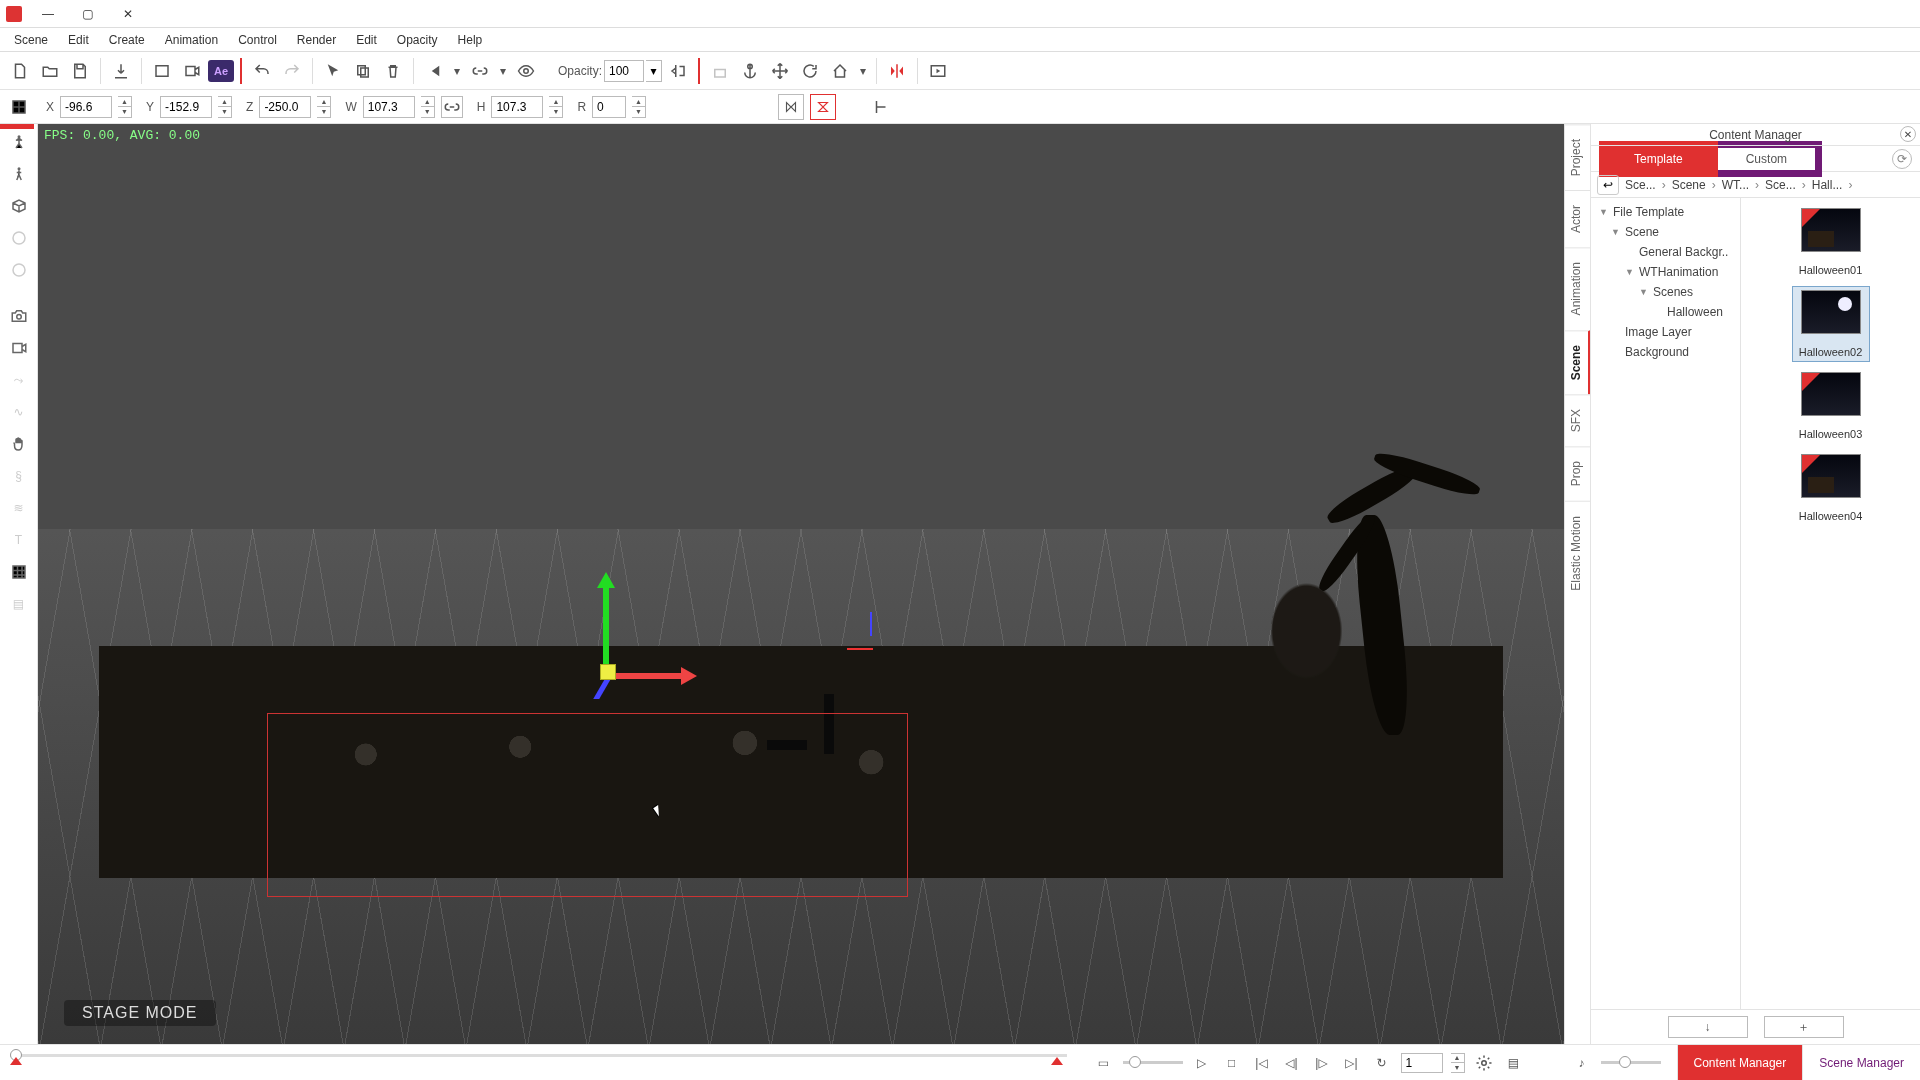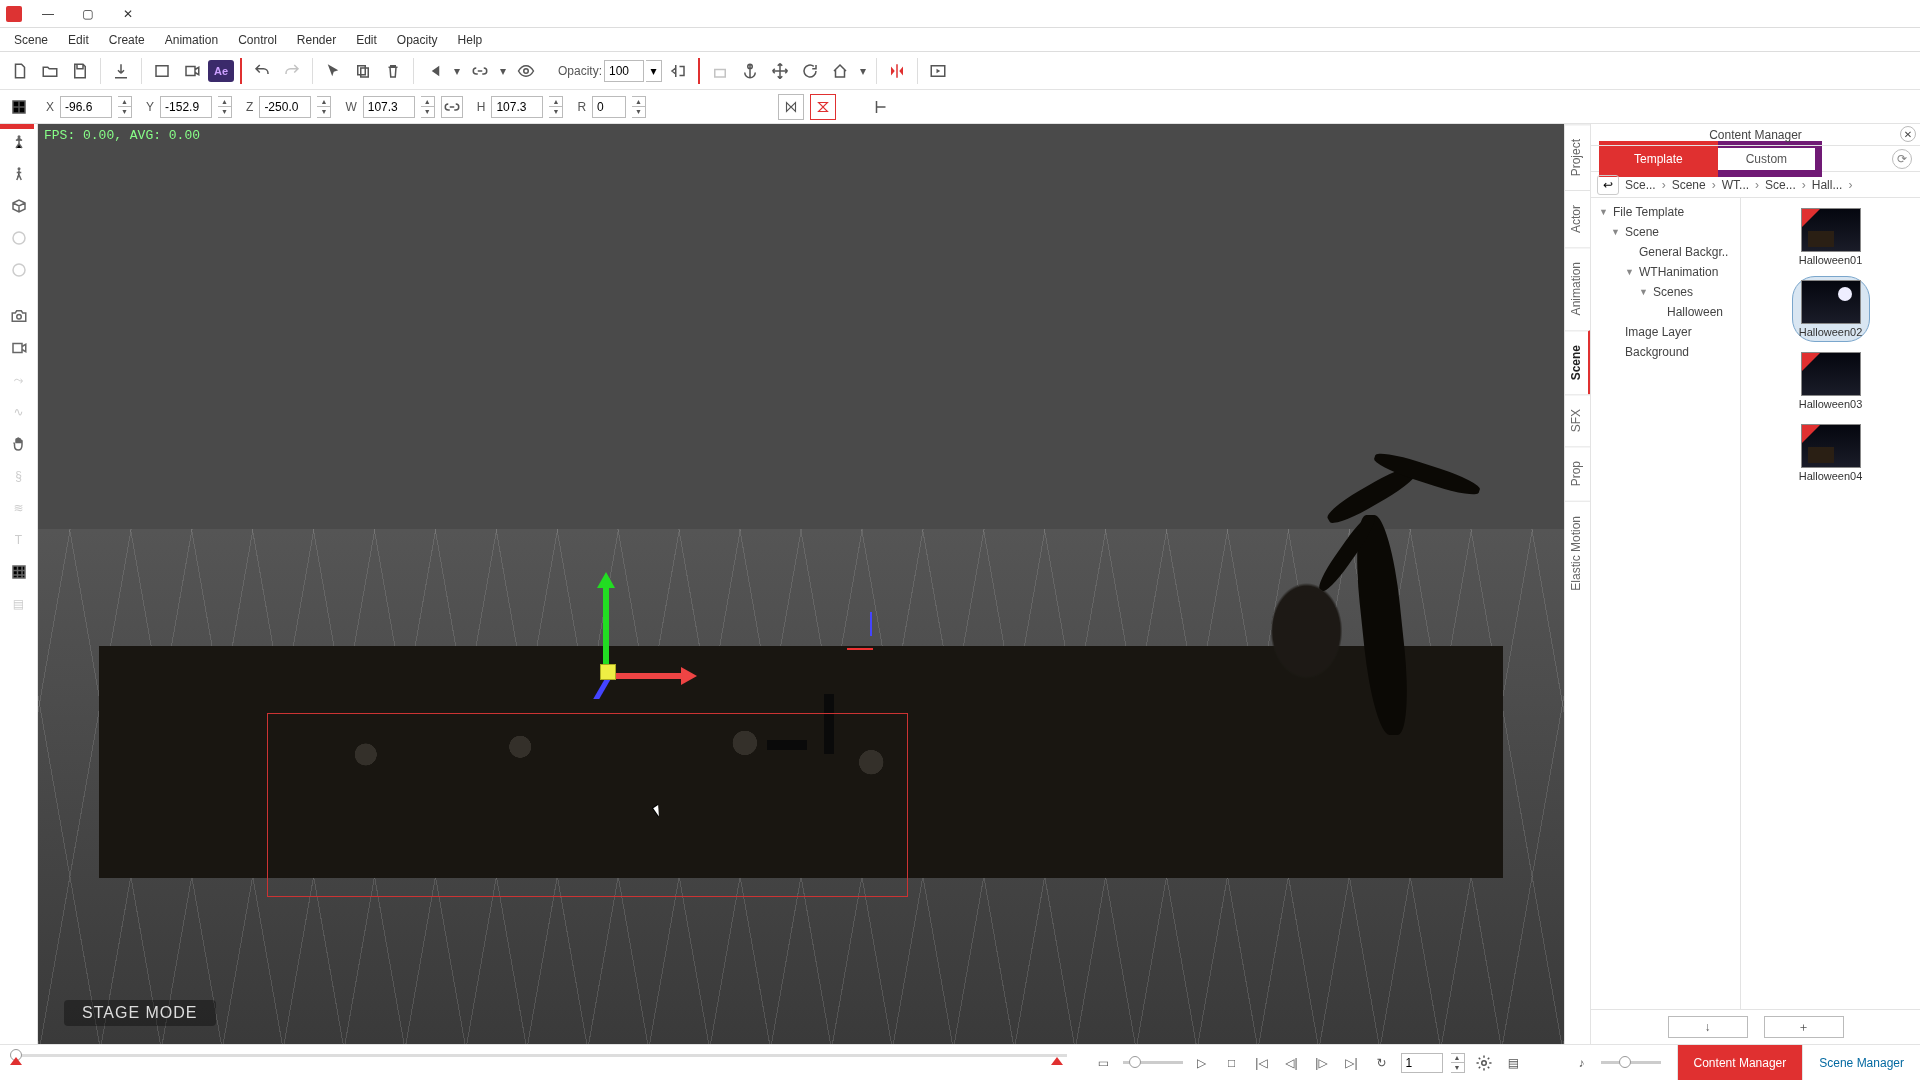--- a/index.html
+++ b/index.html
@@ -110,22 +110,22 @@
 .cm-body { flex:1; display:flex; border-bottom:1px solid #e3e3e3; overflow:hidden; }
 .cm-tree { width: 150px; border-right:1px solid #e3e3e3; padding: 4px 0; overflow:auto;}
 .tree-item { padding: 3px 4px 3px 8px; color:#444; white-space:nowrap; display:flex; align-items:center; gap:4px;}
 .tree-item .tw { width:10px; display:inline-block; color:#888; font-size:9px;}
 .tree-item.d1 { padding-left: 20px; }
 .tree-item.d2 { padding-left: 34px; }
 .tree-item.d3 { padding-left: 48px; }
 .tree-item.d4 { padding-left: 62px; }
 
 .cm-thumbs { flex:1; padding: 6px; display:flex; flex-direction:column; gap:6px; align-items:center; overflow:auto;}
-.thumb { width: 78px; display:flex; flex-direction:column; align-items:center; gap:2px; padding:3px; border:1px solid transparent;}
-.thumb.sel { background:#d9e6f2; border-color:#7aa6cc;border-radius:23px;}
+.thumb { width: 78px; display:flex; flex-direction:column; align-items:center; gap:12px; padding:3px; border:1px solid transparent;}
+.thumb.sel { background:#d9e6f2; border-color:#7aa6cc;}
 .thumb .img { width:60px; height:44px; background: linear-gradient(#05070f,#1a1c28); position:relative; border:1px solid #888;}
 .thumb .img .moon { position:absolute; right:8px; top:6px; width:14px; height:14px; background:#eef; border-radius:50%;}
 .thumb .img .badge { position:absolute; left:0; top:0; width:0;height:0;border-top:18px solid #e03030;border-right:18px solid transparent;}
 .thumb .img .house { position:absolute; left:6px; bottom:4px; width:26px; height:16px; background:#2a1f14;}
 .thumb .lbl { font-size:11px; color:#333; }
 
 .cm-foot { height: 34px; display:flex; align-items:center; justify-content:center; gap: 16px; }
 .cm-foot .fbtn { width: 80px; height: 22px; border:1px solid #bbb; display:flex; align-items:center; justify-content:center; color:#555; }
 
 
@@ -136,21 +136,21 @@
 .tl-start { position:absolute; left:0; bottom:-8px; width:0;height:0;border-left:6px solid transparent;border-right:6px solid transparent;border-bottom:8px solid #e03030;}
 .tl-end { position:absolute; right:4px; bottom:-8px; width:0;height:0;border-left:6px solid transparent;border-right:6px solid transparent;border-bottom:8px solid #e03030;}
 .playbar { display:flex; align-items:center; gap:8px; padding: 0 16px;}
 .pbtn { width:22px; height:22px; display:flex; align-items:center; justify-content:center; color:#555;}
 .frame-input { width:42px; height:20px; border:1px solid #bbb; padding:0 4px;}
 .vol-slider { width: 60px; height:3px; background:#ccc; position:relative;}
 .vol-slider .h { position:absolute; left:30%; top:-5px; width:12px;height:12px;border-radius:50%;background:#fff;border:1px solid #999;}
 .vol-slider.s2 .h{ left:10%;}
 
 .bottom-tabs { display:flex; height:36px;}
-.bottom-tab { padding: 0 16px; display:flex; align-items:center; border-left:1px solid #e3e3e3; color:#0369a1;}
+.bottom-tab { padding: 0 16px; display:flex; align-items:center; border-left:1px solid #e3e3e3; color:#701a75;}
 .bottom-tab.active { background:#e03030; color:#fff;}
 
 svg { width: 18px; height: 18px; }
 </style>
 </head>
 <body>
 
 <div class="titlebar">
   <div class="icon"></div>
   <div class="winbtn">—</div>

